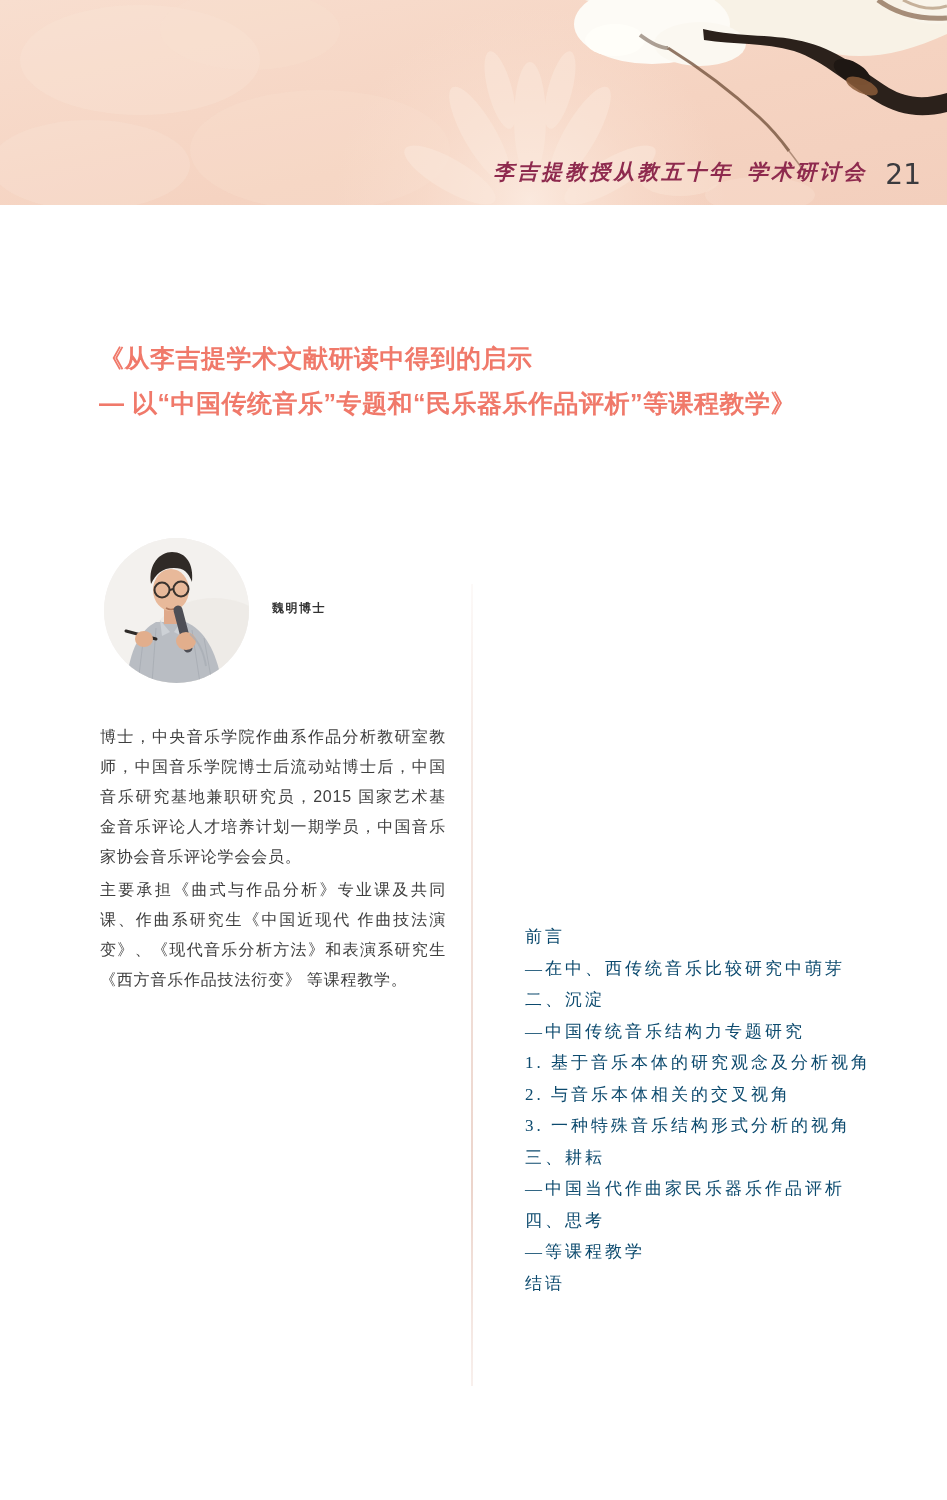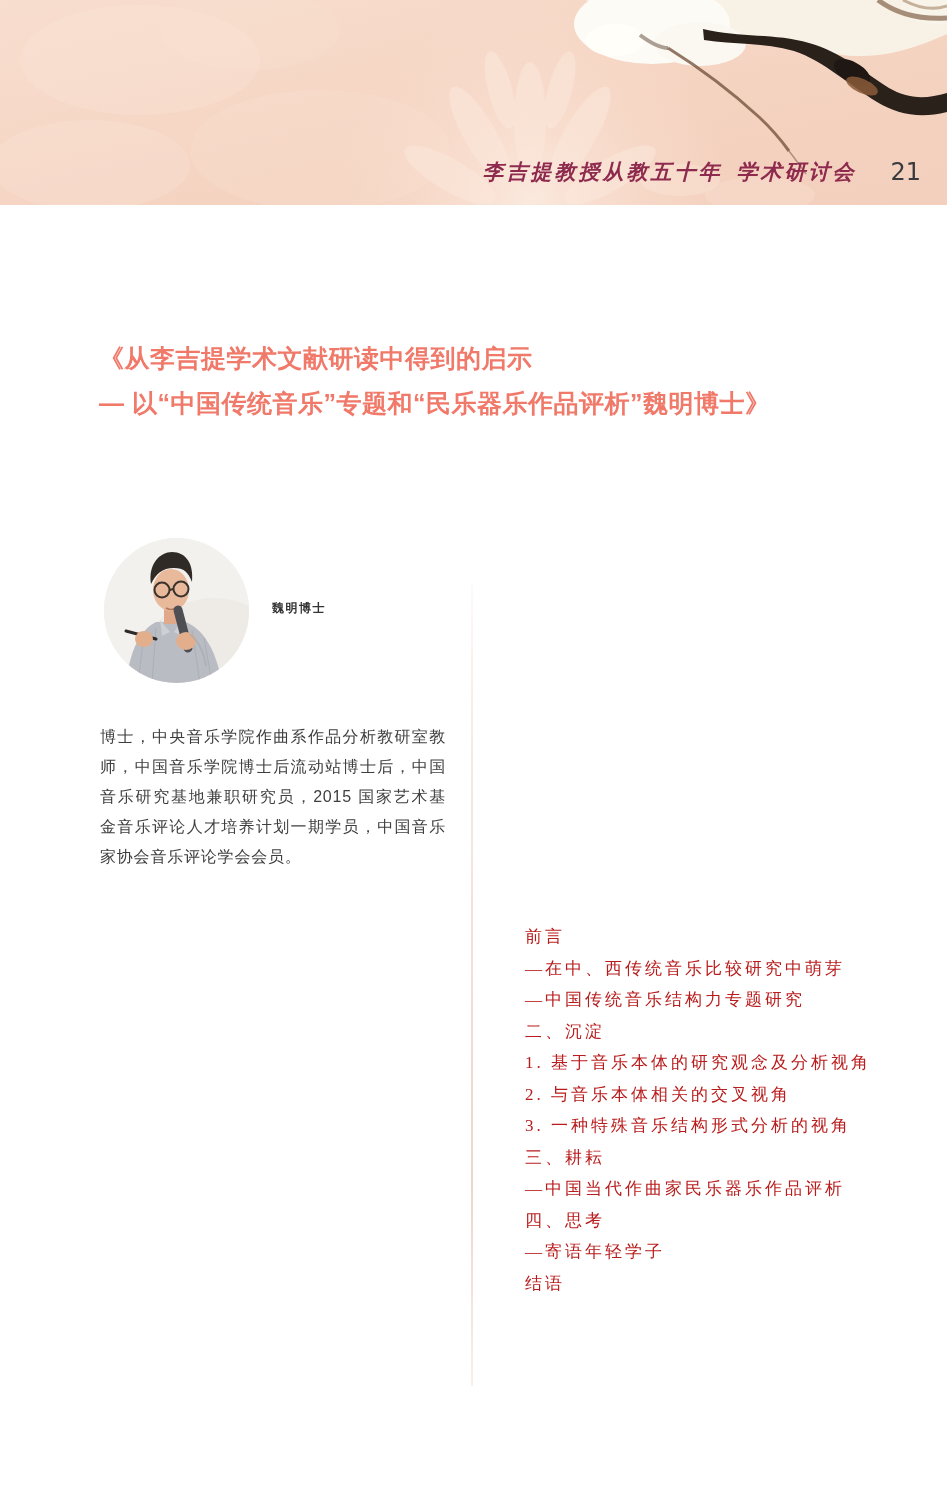--- a/index.html
+++ b/index.html
@@ -22,23 +22,23 @@
   .calli{
     font-family:"Liberation Serif", serif;
     font-style:italic;
     font-size:21px;
     color:#8e2a4e;
     letter-spacing:3px;
     font-weight:600;
   }
   .calli-sub{margin-left:14px;}
   .band-pagenum{
-    margin-left:34px;
+    margin-left:18px;
     font-family:"DejaVu Sans", sans-serif;
-    font-size:24px;
+    font-size:28px;
     color:#3a3a3e;
     letter-spacing:0;
     font-style:normal;
   }
   
   .title-block{
     position:absolute;left:99px;top:296px;
     font-size:25px;line-height:45px;
     color:#f0796a;
     letter-spacing:0.5px;
@@ -70,21 +70,21 @@
       rgba(238,217,209,0.15) 0%,
       rgba(238,217,209,0.55) 20%,
       #ecd4cb 75%,
       rgba(238,217,209,0.4) 100%);
   }
   
   .toc{
     position:absolute;left:525px;top:921px;
     font-family:"Liberation Serif", serif;
     font-size:17px;line-height:31.5px;
-    color:#b91c1c;letter-spacing:3px;
+    color:#0c4a6e;letter-spacing:3px;
     white-space:nowrap;
   }
 </style>
 </head>
 <body>
 
 <div class="page">
 
   <header class="band">
     <svg width="947" height="205" viewBox="0 0 947 205" preserveAspectRatio="none" aria-hidden="true">
@@ -143,21 +143,21 @@
 
     <div class="band-caption">
       <span class="calli">李吉提教授从教五十年</span>
       <span class="calli calli-sub">学术研讨会</span>
       <span class="band-pagenum">21</span>
     </div>
   </header>
 
   <section class="title-block">
     <div>《从李吉提学术文献研读中得到的启示</div>
-    <div>— 以“中国传统音乐”专题和“民乐器乐作品评析”魏明博士》</div>
+    <div>— 以“中国传统音乐”专题和“民乐器乐作品评析”等课程教学》</div>
   </section>
 
   <div class="avatar">
     <svg width="145" height="145" viewBox="0 0 145 145" aria-hidden="true">
       <rect width="145" height="145" fill="#f3f1ee"></rect>
       <ellipse cx="110" cy="120" rx="70" ry="60" fill="#ebe7e2" opacity="0.6"></ellipse>
 
       <path d="M22,145 C26,112 36,92 52,84 L82,84 C100,92 112,112 118,145 Z" fill="#b9bdc3"></path>
       <g stroke="#a7acb3" stroke-width="1" opacity="0.8">
         <path d="M40,96 L34,145" fill="none"></path>
@@ -187,32 +187,33 @@
       <ellipse cx="40" cy="101" rx="9" ry="8" fill="#e2ae8c"></ellipse>
 
       <path d="M86,96 C96,104 100,116 102,128" stroke="#a7acb3" stroke-width="2" fill="none" opacity="0.7"></path>
     </svg>
   </div>
 
   <div class="speaker-name">魏明博士</div>
 
   <section class="bio">
       <p>博士，中央音乐学院作曲系作品分析教研室教师，中国音乐学院博士后流动站博士后，中国音乐研究基地兼职研究员，2015 国家艺术基金音乐评论人才培养计划一期学员，中国音乐家协会音乐评论学会会员。</p>
+      <p>主要承担《曲式与作品分析》专业课及共同课、作曲系研究生《中国近现代 作曲技法演变》、《现代音乐分析方法》和表演系研究生《西方音乐作品技法衍变》 等课程教学。</p>
     </section>
 
   <div class="divider"></div>
 
   <nav class="toc">
       <div>前言</div>
       <div>—在中、西传统音乐比较研究中萌芽</div>
+      <div>二、沉淀</div>
       <div>—中国传统音乐结构力专题研究</div>
-      <div>二、沉淀</div>
       <div>1. 基于音乐本体的研究观念及分析视角</div>
       <div>2. 与音乐本体相关的交叉视角</div>
       <div>3. 一种特殊音乐结构形式分析的视角</div>
       <div>三、耕耘</div>
       <div>—中国当代作曲家民乐器乐作品评析</div>
       <div>四、思考</div>
-      <div>—寄语年轻学子</div>
+      <div>—等课程教学</div>
       <div>结语</div>
     </nav>
 
 </div>
 
 </body></html>

